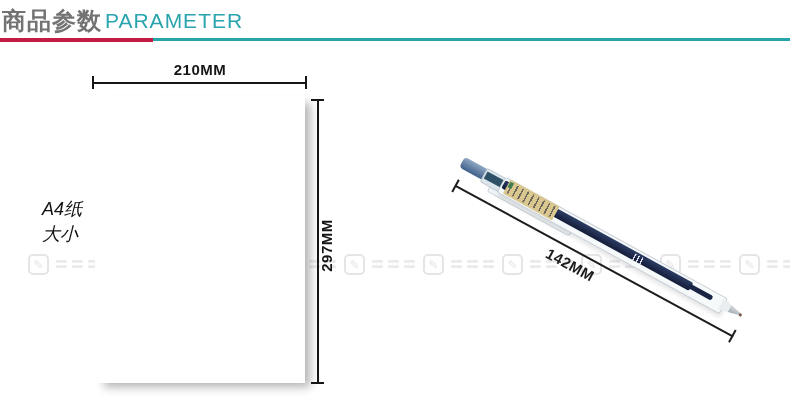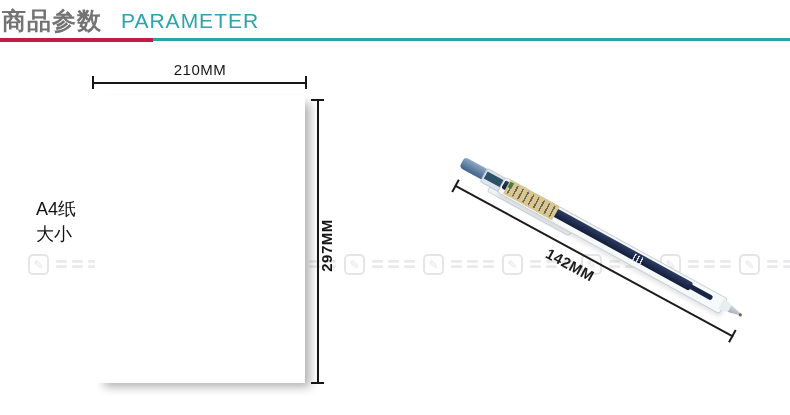--- a/index.html
+++ b/index.html
@@ -3,48 +3,48 @@
 <meta charset="utf-8">
 <style>
   html,body{margin:0;padding:0;background:#ffffff;}
   .stage{
     position:relative;width:790px;height:415px;background:#ffffff;overflow:hidden;
     font-family:"Liberation Sans",sans-serif;
   }
   
   .hdr{position:absolute;left:2px;top:5px;white-space:nowrap;z-index:4;}
   .hdr-zh{font-size:24px;font-weight:700;color:#737373;letter-spacing:1px;vertical-align:middle;}
-  .hdr-en{font-size:21px;font-weight:400;color:#2aa4ae;margin-left:19px;letter-spacing:1px;vertical-align:middle;}
+  .hdr-en{font-size:21px;font-weight:400;color:#2aa4ae;margin-left:3px;letter-spacing:1px;vertical-align:middle;}
   .rule-red{position:absolute;left:0;top:38px;width:153px;height:4px;background:#c31c44;z-index:4;}
   .rule-teal{position:absolute;left:153px;top:38px;width:637px;height:3px;background:#26a5ab;z-index:4;}
   
   .wm-row{position:absolute;left:0;top:251px;width:790px;height:27px;display:flex;
     align-items:center;padding-left:28px;box-sizing:border-box;z-index:1;filter:blur(0.7px);}
   .wm-unit{flex:0 0 79px;display:flex;align-items:center;gap:5px;overflow:hidden;}
   .wm-icon{flex:none;width:17px;height:17px;border:2px solid rgba(95,95,115,0.16);border-radius:5px;
     display:flex;align-items:center;justify-content:center;font-size:12px;color:rgba(95,95,115,0.18);}
   .wm-text{font-size:15px;letter-spacing:1px;white-space:nowrap;color:rgba(95,95,115,0.13);}
   
   .paper{position:absolute;left:95px;top:95px;width:210px;height:288px;background:#ffffff;
     box-shadow:7px 6px 9px -2px rgba(0,0,0,0.30);z-index:2;}
   .dim{background:#161616;position:absolute;z-index:2;}
   .dim-h-line{left:93px;top:82px;width:214px;height:2px;}
   .dim-h-tick-l{left:92px;top:76px;width:2px;height:13px;}
   .dim-h-tick-r{left:305px;top:76px;width:2px;height:13px;}
   .dim-h-label{position:absolute;left:93px;top:61px;width:214px;text-align:center;
-    font-size:15px;font-weight:400;color:#161616;z-index:2;letter-spacing:0.5px;}
+    font-size:15px;font-weight:700;color:#161616;z-index:2;letter-spacing:0.5px;}
   .dim-v-line{left:317px;top:100px;width:2px;height:284px;}
   .dim-v-tick-t{left:311px;top:99px;width:13px;height:2px;}
   .dim-v-tick-b{left:311px;top:382px;width:13px;height:2px;}
   .dim-v-label{position:absolute;left:296px;top:215px;width:60px;height:60px;display:flex;
     align-items:center;justify-content:center;z-index:2;}
   .dim-v-label span{transform:rotate(-90deg);font-size:15px;font-weight:600;color:#161616;
     white-space:nowrap;letter-spacing:0.5px;}
-  .paper-caption{position:absolute;left:36px;top:197px;font-size:18px;color:#121212;
-    line-height:25px;z-index:2;}
+  .paper-caption{position:absolute;left:42px;top:197px;font-size:18px;color:#121212;
+    line-height:25px;z-index:2;font-style:italic;}
   
   .pen{position:absolute;left:462px;top:153px;width:318px;height:18px;
     transform:rotate(28.7deg);transform-origin:0 50%;z-index:3;}
   .pen *{position:absolute;}
   .pen-clip{left:36px;top:12px;width:92px;height:9px;background:rgba(237,242,245,0.92);
     border:1px solid #ccd4da;border-radius:2px 4px 4px 2px;}
   .pen-button{left:0;top:3px;width:27px;height:12px;border-radius:4px 2px 2px 4px;
     background:linear-gradient(180deg,#8fa9c4,#40608a);}
   .pen-collar{left:25px;top:2px;width:22px;height:14px;background:#dde6ec;
     border:1px solid #bfc9d2;border-radius:2px;}

